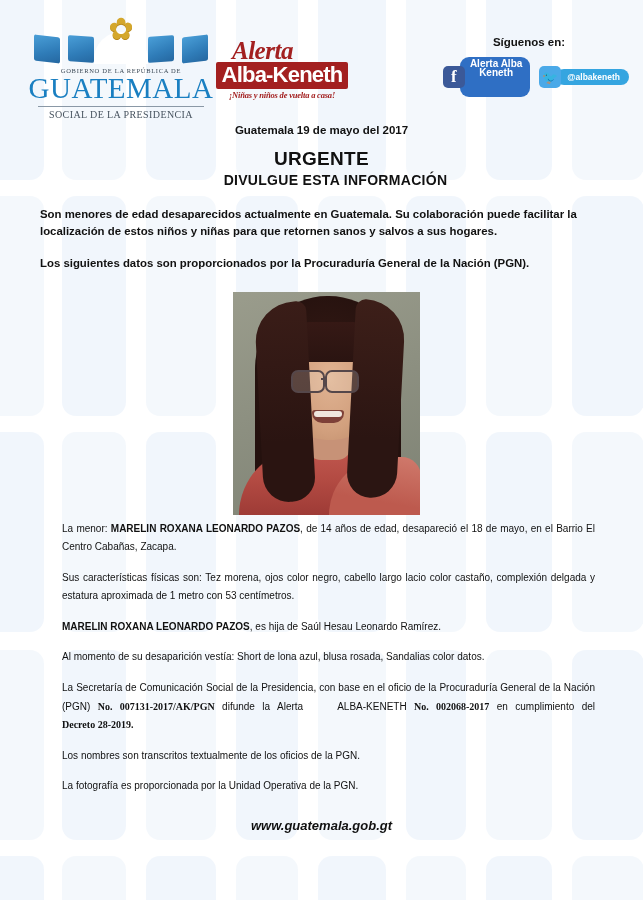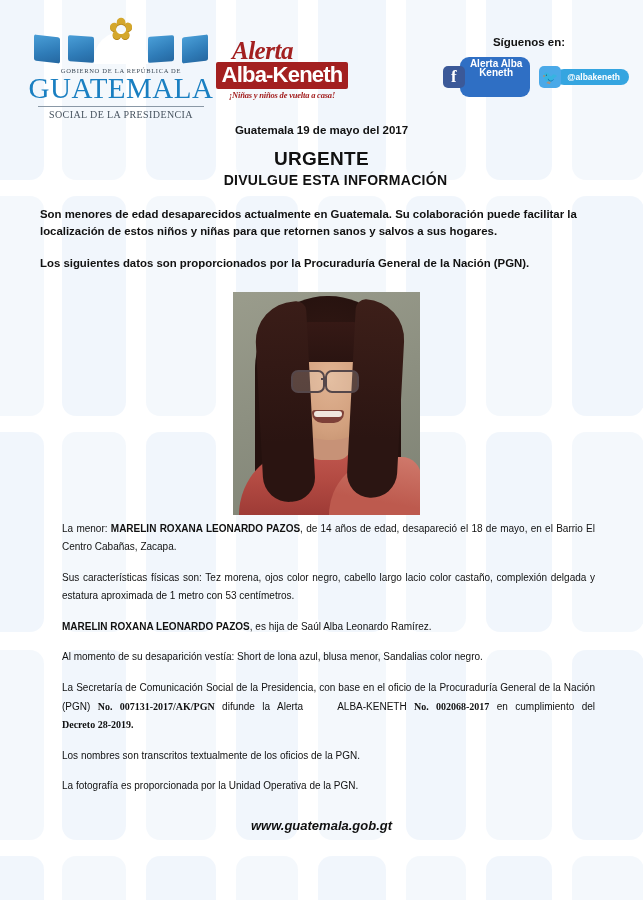--- a/index.html
+++ b/index.html
@@ -490,24 +490,24 @@
   <div class="body-text">
 
     <p>
       <span>La menor:</span>
       <b>MARELIN ROXANA LEONARDO PAZOS</b><span>, de 14 años de edad, desapareció el 18 de mayo, en el Barrio El Centro Cabañas, Zacapa.</span>
     </p>
 
     <p>Sus características físicas son: Tez morena, ojos color negro, cabello largo lacio color castaño, complexión delgada y estatura aproximada de 1 metro con 53 centímetros.</p>
 
     <p>
-      <b>MARELIN ROXANA LEONARDO PAZOS</b><span>, es hija de Saúl Alba Leonardo Ramírez.</span>
+      <b>MARELIN ROXANA LEONARDO PAZOS</b><span>, es hija de Saúl Hesau Leonardo Ramírez.</span>
     </p>
 
-    <p>Al momento de su desaparición vestía: Short de lona azul, blusa menor, Sandalias color negro.</p>
+    <p>Al momento de su desaparición vestía: Short de lona azul, blusa rosada, Sandalias color datos.</p>
 
     <p>
       <span>La Secretaría de Comunicación Social de la Presidencia, con base en el oficio de la Procuraduría General de la Nación (PGN) </span><b class="nm">No. 007131-2017/AK/PGN</b><span> difunde la Alerta</span><span class="gap"></span><span>ALBA-KENETH </span><b class="nm">No. 002068-2017</b><span> en cumplimiento del </span><b class="nm">Decreto 28-2019.</b>
     </p>
 
     <p>Los nombres son transcritos textualmente  de los oficios de la PGN.</p>
     <p>La fotografía es proporcionada  por la Unidad Operativa de la PGN.</p>
   </div>
 
   <div class="footer">www.guatemala.gob.gt</div>

